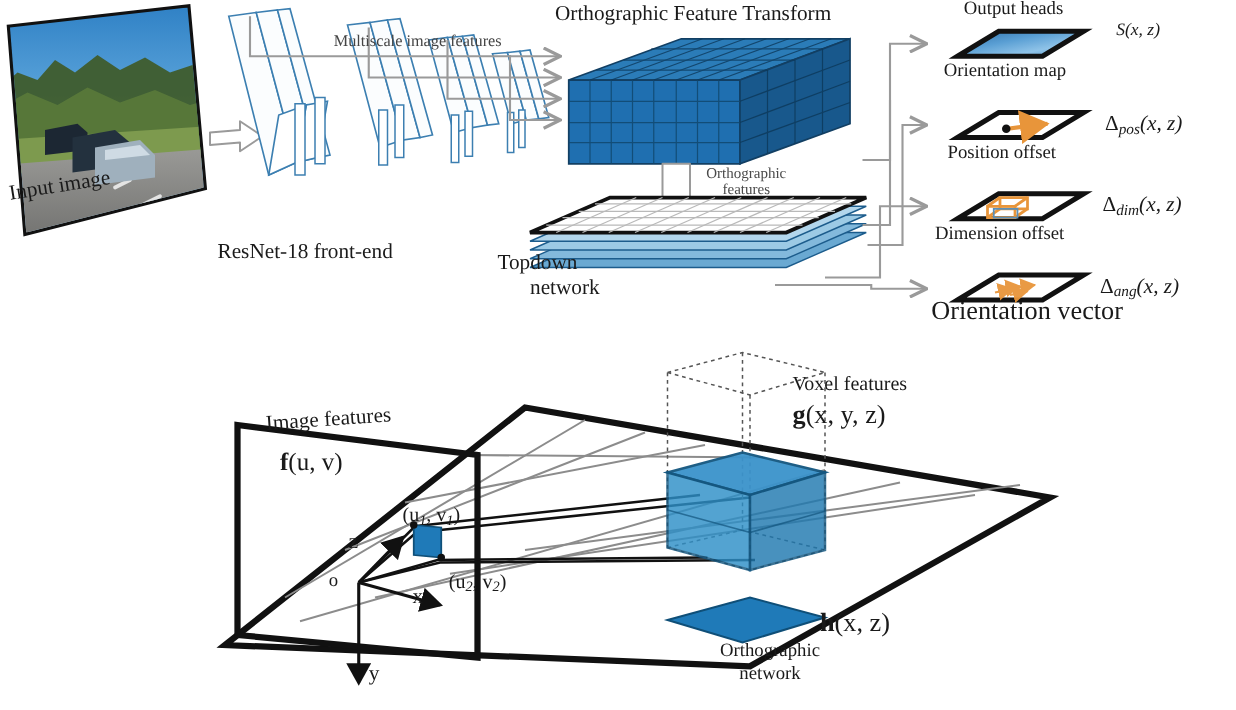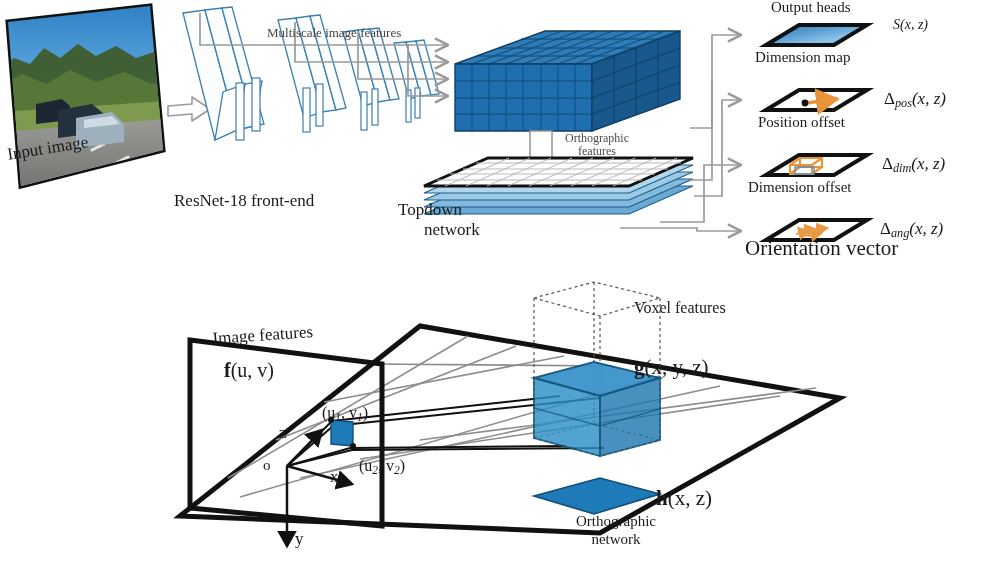--- a/index.html
+++ b/index.html
@@ -244,34 +244,35 @@
       </g>
     </g>
   </svg>
 
   <div class="lbl serif" style="left:6px;top:146px;font-size:17px;transform:rotate(-9deg);transform-origin:left top;">Input image</div>
 
   <div class="lbl serif" style="left:174px;top:192px;font-size:17px;">ResNet-18 front-end</div>
 
   <div class="lbl serif" style="left:267px;top:26px;font-size:13px;color:#444;">Multiscale image features</div>
 
+  <div class="lbl serif" style="left:444px;top:2px;font-size:17px;">Orthographic Feature Transform</div>
 
   <div class="lbl serif" style="left:565px;top:132px;font-size:12px;color:#4a4a4a;text-align:center;">
     <span>Orthographic</span><br>
     <span>features</span>
   </div>
 
   <div class="lbl serif" style="left:398px;top:200px;font-size:17px;line-height:1.15;">
     <span>Topdown</span><br>
     <span style="margin-left:26px;display:inline-block;">network</span>
   </div>
 
   <div class="lbl serif" style="left:771px;top:0px;font-size:15px;">Output heads</div>
 
-  <div class="lbl serif" style="left:755px;top:50px;font-size:15px;">Dimension map</div>
+  <div class="lbl serif" style="left:755px;top:50px;font-size:15px;">Orientation map</div>
   <div class="lbl serif" style="left:758px;top:115px;font-size:15px;">Position offset</div>
   <div class="lbl serif" style="left:748px;top:180px;font-size:15px;">Dimension offset</div>
   <div class="lbl serif" style="left:745px;top:237px;font-size:21px;">Orientation vector</div>
 
   <div class="lbl math" style="left:893px;top:18px;font-size:14px;">
     <span>S</span><span>(x, z)</span>
   </div>
   <div class="lbl math" style="left:884px;top:90px;font-size:17px;">
     <span style="font-style:normal;">Δ</span><span class="sub">pos</span><span>(x, z)</span>
   </div>
@@ -362,21 +363,21 @@
     <span>(u</span><span class="sub">2</span><span>, v</span><span class="sub">2</span><span>)</span>
   </div>
 
   <div class="lbl serif" style="left:279px;top:424px;font-size:17px;">z</div>
   <div class="lbl serif" style="left:263px;top:458px;font-size:15px;">o</div>
   <div class="lbl serif" style="left:330px;top:468px;font-size:17px;">x</div>
   <div class="lbl serif" style="left:295px;top:530px;font-size:17px;">y</div>
 
   <div class="lbl serif" style="left:634px;top:300px;font-size:16px;">Voxel features</div>
 
-  <div class="lbl" style="left:634px;top:320px;font-size:21px;margin-top:36px;">
+  <div class="lbl" style="left:634px;top:320px;font-size:21px;">
     <span class="mathb">g</span><span class="serif">(x, y, z)</span>
   </div>
 
   <div class="lbl" style="left:656px;top:487px;font-size:21px;">
     <span class="mathb">h</span><span class="serif">(x, z)</span>
   </div>
 
   <div class="lbl serif" style="left:576px;top:512px;font-size:15px;line-height:1.2;text-align:center;">
     <span>Orthographic</span><br>
     <span>network</span>

